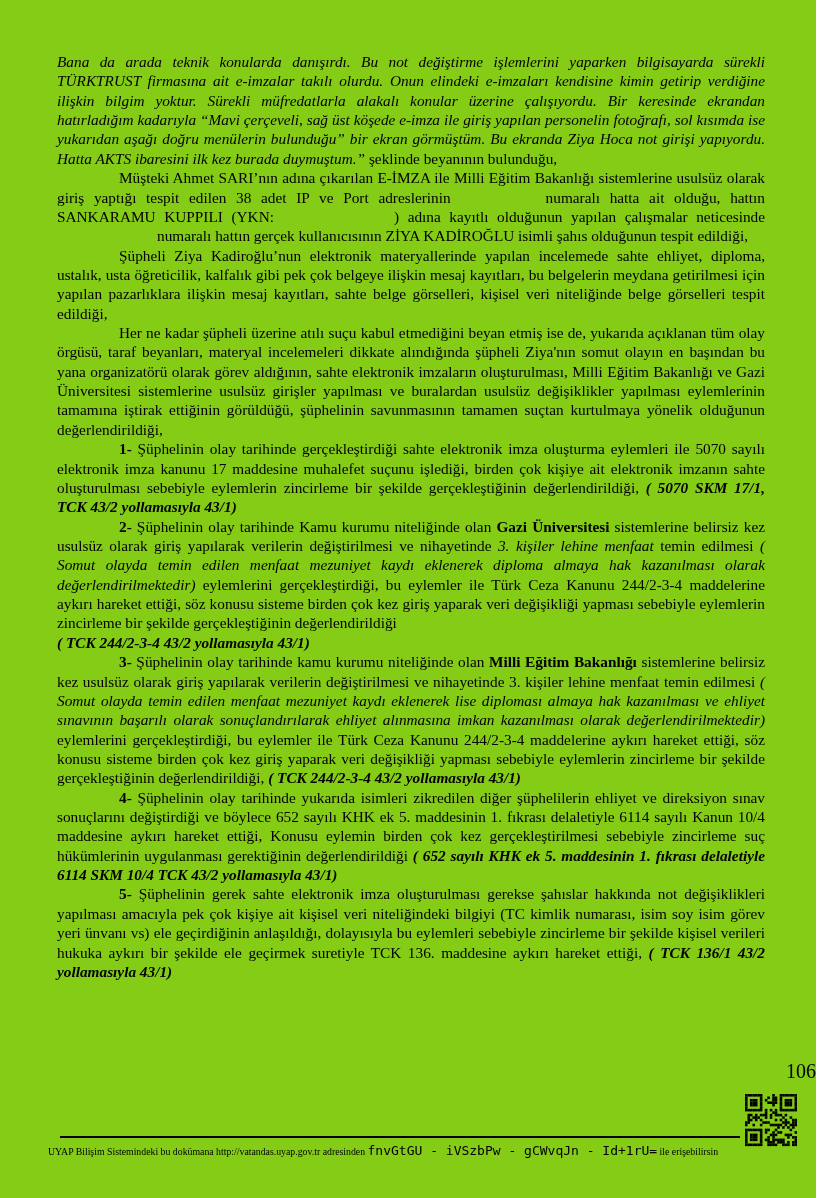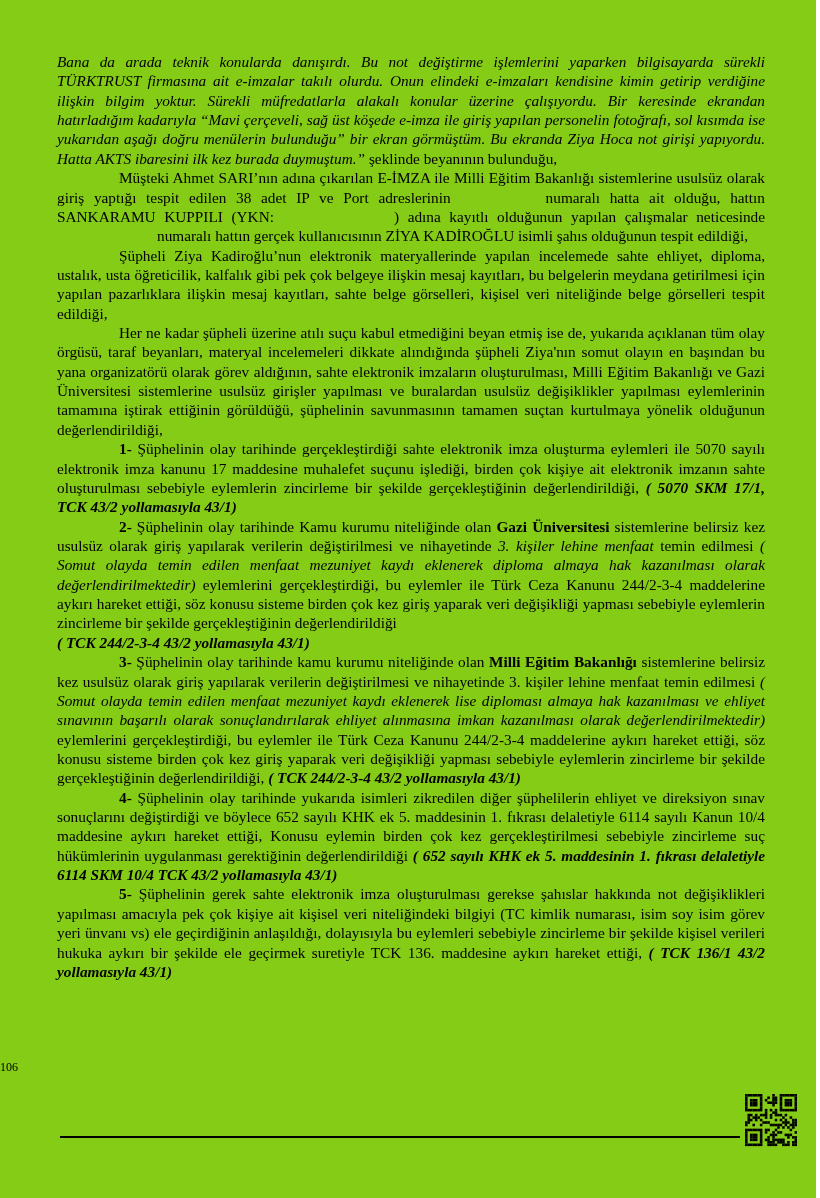--- a/index.html
+++ b/index.html
@@ -20,21 +20,21 @@
   }
   .content p{margin:0;padding:0;}
   .content p.indent{text-indent:62px;font-family:Liberation Serif, serif;}
   .seg-normal{font-style:normal;font-weight:normal;}
   .seg-italic{font-style:italic;}
   .seg-bold{font-weight:bold;}
   .seg-bold-italic{font-weight:bold;font-style:italic;}
   .gap{display:inline-block;height:1px;}
   .page-number{
     position:absolute;top:1060px;left:0;width:100%;
-    text-align:left;font-size:12px;
+    text-align:right;font-size:20px;
   }
   .footer-rule{
     position:absolute;left:60px;top:1136px;width:680px;
     border-top:2px solid #000;height:0;
   }
   .footer-text{
     position:absolute;left:48px;top:1143px;width:700px;
     white-space:nowrap;font-size:9.8px;
   }
   .footer-code{
@@ -60,20 +60,21 @@
       <p><span class="seg-bold-italic"> ( TCK  244/2-3-4   43/2 yollamasıyla 43/1)</span></p>
       <p class="indent"><span class="seg-bold">3-</span><span class="seg-normal"> Şüphelinin olay tarihinde   kamu kurumu niteliğinde olan </span><span class="seg-bold">Milli Eğitim Bakanlığı</span><span class="seg-normal"> sistemlerine  belirsiz kez usulsüz olarak giriş yapılarak verilerin değiştirilmesi ve nihayetinde 3. kişiler lehine menfaat temin edilmesi </span><span class="seg-italic">( Somut olayda temin edilen menfaat mezuniyet kaydı eklenerek lise diploması almaya hak kazanılması ve ehliyet sınavının başarılı olarak sonuçlandırılarak ehliyet alınmasına imkan kazanılması  olarak değerlendirilmektedir)</span><span class="seg-normal"> eylemlerini gerçekleştirdiği, bu eylemler ile Türk Ceza Kanunu 244/2-3-4 maddelerine aykırı hareket ettiği,  söz konusu sisteme birden çok kez giriş yaparak veri  değişikliği yapması sebebiyle eylemlerin zincirleme bir şekilde  gerçekleştiğinin değerlendirildiği,  </span><span class="seg-bold-italic">( TCK 244/2-3-4   43/2 yollamasıyla 43/1)</span></p>
       <p class="indent"><span class="seg-bold">4-</span><span class="seg-normal"> Şüphelinin olay tarihinde yukarıda isimleri zikredilen diğer şüphelilerin ehliyet ve direksiyon sınav sonuçlarını değiştirdiği  ve böylece 652 sayılı KHK ek 5. maddesinin 1. fıkrası delaletiyle 6114 sayılı Kanun 10/4 maddesine aykırı hareket ettiği, Konusu eylemin birden çok kez gerçekleştirilmesi sebebiyle  zincirleme suç hükümlerinin uygulanması gerektiğinin değerlendirildiği </span><span class="seg-bold-italic">(  652 sayılı KHK ek 5. maddesinin 1. fıkrası delaletiyle 6114 SKM 10/4 TCK 43/2 yollamasıyla 43/1)</span></p>
       <p class="indent"><span class="seg-bold">5-</span><span class="seg-normal"> Şüphelinin gerek sahte elektronik  imza oluşturulması  gerekse şahıslar hakkında not değişiklikleri yapılması amacıyla pek çok kişiye ait kişisel veri niteliğindeki bilgiyi (TC kimlik numarası, isim soy isim görev yeri ünvanı vs)  ele geçirdiğinin anlaşıldığı,  dolayısıyla bu eylemleri sebebiyle zincirleme bir şekilde  kişisel verileri hukuka aykırı bir şekilde ele geçirmek suretiyle TCK 136. maddesine aykırı hareket ettiği,  </span><span class="seg-bold-italic">( TCK  136/1  43/2 yollamasıyla 43/1)</span></p>
     </div>
 
   <div class="page-number">106</div>
 
   <div class="footer-rule"></div>
 
+  <div class="footer-text"><span>UYAP Bilişim Sistemindeki bu dokümana http://vatandas.uyap.gov.tr adresinden </span><span class="footer-code">fnvGtGU - iVSzbPw - gCWvqJn - Id+1rU=</span><span> ile erişebilirsin</span></div>
 
   <div class="qr"><svg width="52" height="54" viewBox="0 0 21 21">
         <rect x="0" y="0" width="1.04" height="1.04" fill="#000"></rect>
         <rect x="1" y="0" width="1.04" height="1.04" fill="#000"></rect>
         <rect x="2" y="0" width="1.04" height="1.04" fill="#000"></rect>
         <rect x="3" y="0" width="1.04" height="1.04" fill="#000"></rect>
         <rect x="4" y="0" width="1.04" height="1.04" fill="#000"></rect>
         <rect x="5" y="0" width="1.04" height="1.04" fill="#000"></rect>
         <rect x="6" y="0" width="1.04" height="1.04" fill="#000"></rect>
         <rect x="0" y="1" width="1.04" height="1.04" fill="#000"></rect>

